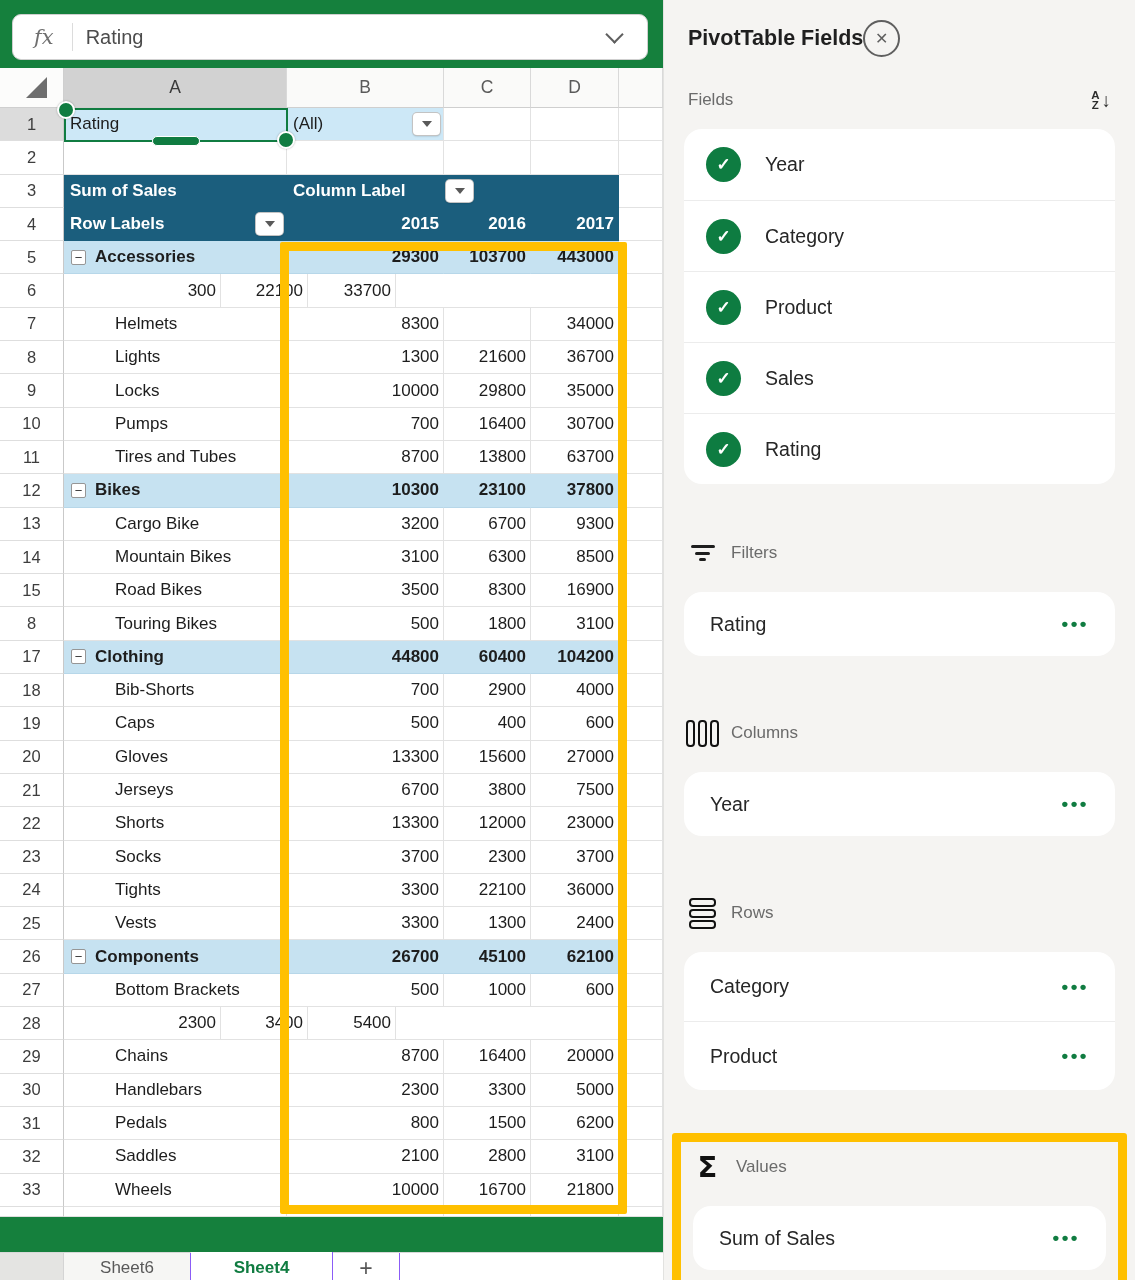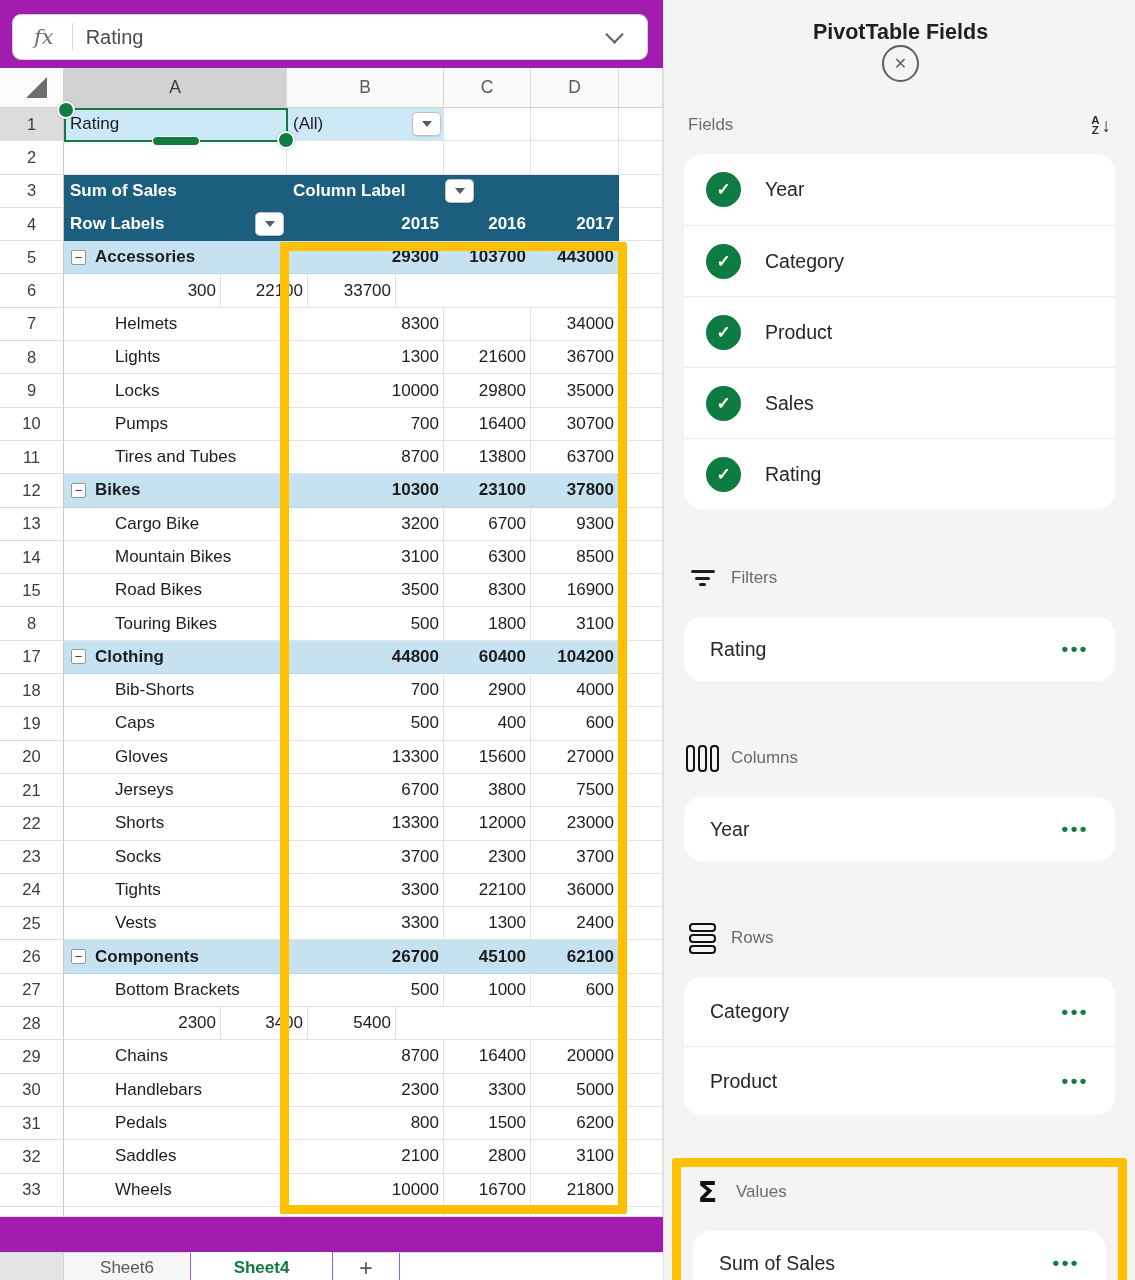--- a/index.html
+++ b/index.html
@@ -1,21 +1,21 @@
 <!DOCTYPE html>
 <html><head>
 <meta charset="utf-8">
 <style>
   * { box-sizing: border-box; margin: 0; padding: 0; }
   html,body { width:1135px; height:1280px; overflow:hidden; background:#fff;
     font-family:"Liberation Sans", sans-serif; }
   .app { position:relative; width:1135px; height:1280px; display:flex; }
 
   
-  .sheet-area { position:relative; width:663px; height:1280px; background:#a21caf; flex:0 0 663px; }
+  .sheet-area { position:relative; width:663px; height:1280px; background:#15803d; flex:0 0 663px; }
 
   .formula-bar { position:absolute; left:12px; top:14px; width:636px; height:46px;
     background:#fff; border:1.5px solid #cfcfcf; border-radius:9px;
     display:flex; align-items:center; }
   .fx { font-family:"DejaVu Serif", serif; font-style:italic; font-size:21px; color:#6f6f6f;
     padding:0 18px 0 21px; }
   .fb-div { width:1px; height:28px; background:#dcdcdc; }
   .fb-value { font-size:20px; color:#4c4c4c; padding-left:13px; flex:1; }
   .fb-chevron { width:13px; height:13px; border-right:2.2px solid #5f5f5f; border-bottom:2.2px solid #5f5f5f;
     transform:rotate(45deg); margin-right:26px; margin-top:-6px; }
@@ -85,21 +85,21 @@
   .tab-left-pad { width:64px; flex:0 0 64px; background:#e4e4e2; border-right:1px solid #d4d4d4; }
   .tab { display:flex; justify-content:center; padding-top:5px; color:#595959; background:#f6f6f4;
     border-right:1px solid #8b5cf6; }
   .tab-s6 { width:127px; flex:0 0 127px; }
   .tab.active { width:142px; flex:0 0 142px; background:#fff; color:#107C41; font-weight:700; margin-top:-1px; padding-top:6px; }
   .tab-add { width:67px; flex:0 0 67px; background:#fff; color:#555; font-size:23px; padding-top:2px; font-weight:400; }
   .tab-rest { flex:1; background:#fff; }
 
   
   .panel { width:472px; flex:0 0 472px; height:1280px; background:#F5F4F2; border-left:1px solid #e2e2e0; overflow:hidden; }
-  .panel-header { display:flex; align-items:center; padding:20px 22px 0 24px;flex-direction:column; }
+  .panel-header { display:flex; align-items:center; padding:20px 22px 0 24px; }
   .panel-title { font-size:21.5px; font-weight:700; color:#1f1f1f; }
   .close-btn { position:relative; width:37px; height:37px; border-radius:50%; border:2px solid #5f5f5f;
     background:transparent; display:flex; align-items:center; justify-content:center;
     font-size:16px; color:#5f5f5f; cursor:pointer; }
   .fields-head { display:flex; align-items:center; justify-content:space-between; margin:33px 24px 0; }
   .sec-label { font-size:17px; color:#6b6b6b; }
   .az { display:flex; align-items:center; gap:2px; }
   .az-letters { font-size:11.5px; font-weight:700; line-height:10px; color:#2c2c2c; text-align:center; }
   .az-arrow { font-size:19px; color:#2c2c2c; line-height:1; }
 

